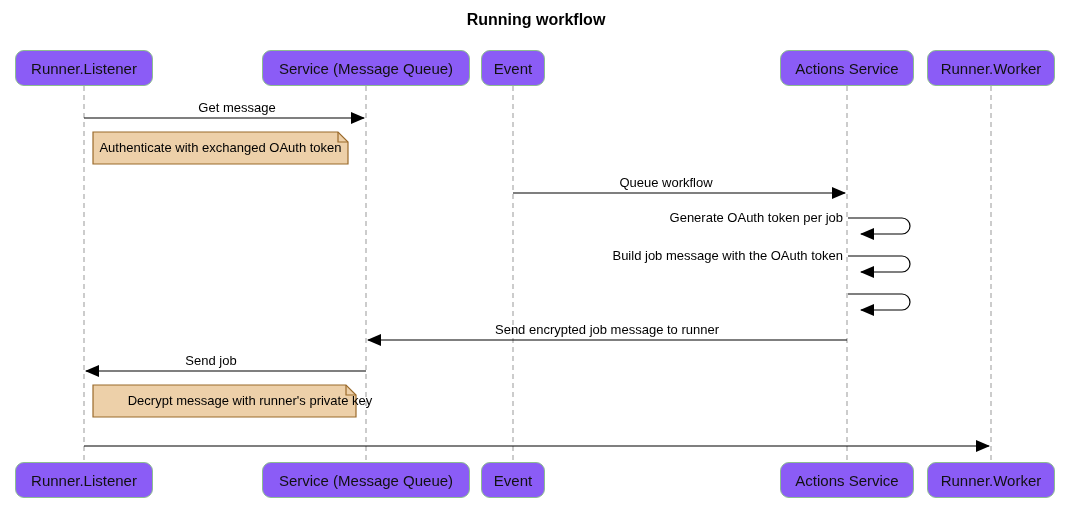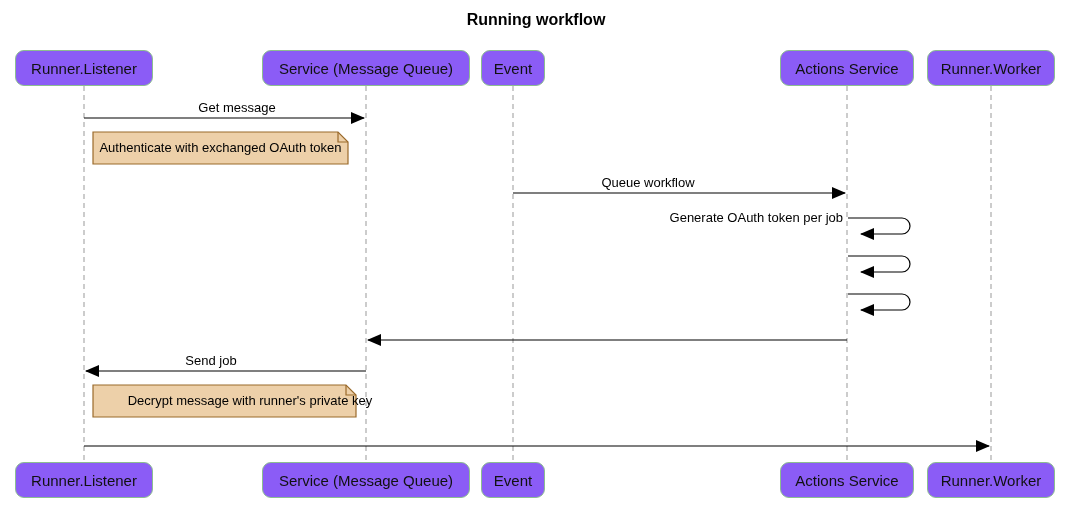--- a/index.html
+++ b/index.html
@@ -108,22 +108,24 @@
 
   <div class="title">Running workflow</div>
 
   <div class="actor top" style="left:15px;  width:138px;">Runner.Listener</div>
   <div class="actor top" style="left:262px; width:208px;">Service (Message Queue)</div>
   <div class="actor top" style="left:481px; width:64px;">Event</div>
   <div class="actor top" style="left:780px; width:134px;">Actions Service</div>
   <div class="actor top" style="left:927px; width:128px;">Runner.Worker</div>
 
   <div class="msg centered" style="left:225px; top:101px;margin-left:12px;">Get message</div>
-  <div class="msg centered" style="left:648px; top:176px;">Queue workflow</div>
+  <div class="msg centered" style="left:666px; top:176px;">Queue workflow</div>
   <div class="msg right-aligned" style="right:229px; top:211px;text-align:center;">Generate OAuth token per job</div>
+  <div class="msg right-aligned" style="right:229px; top:249px;">Build job message with the OAuth token</div>
+  <div class="msg centered" style="left:607px; top:323px;">Send encrypted job message to runner</div>
   <div class="msg centered" style="left:211px; top:354px;">Send job</div>
 
   <div class="note-text" style="left:93px; top:132px; width:255px;">Authenticate with exchanged OAuth token</div>
   <div class="note-text" style="left:93px; top:385px; width:314px;">Decrypt message with runner's private key</div>
 
   <div class="actor bottom" style="left:15px;  width:138px;">Runner.Listener</div>
   <div class="actor bottom" style="left:262px; width:208px;">Service (Message Queue)</div>
   <div class="actor bottom" style="left:481px; width:64px;">Event</div>
   <div class="actor bottom" style="left:780px; width:134px;">Actions Service</div>
   <div class="actor bottom" style="left:927px; width:128px;">Runner.Worker</div>

